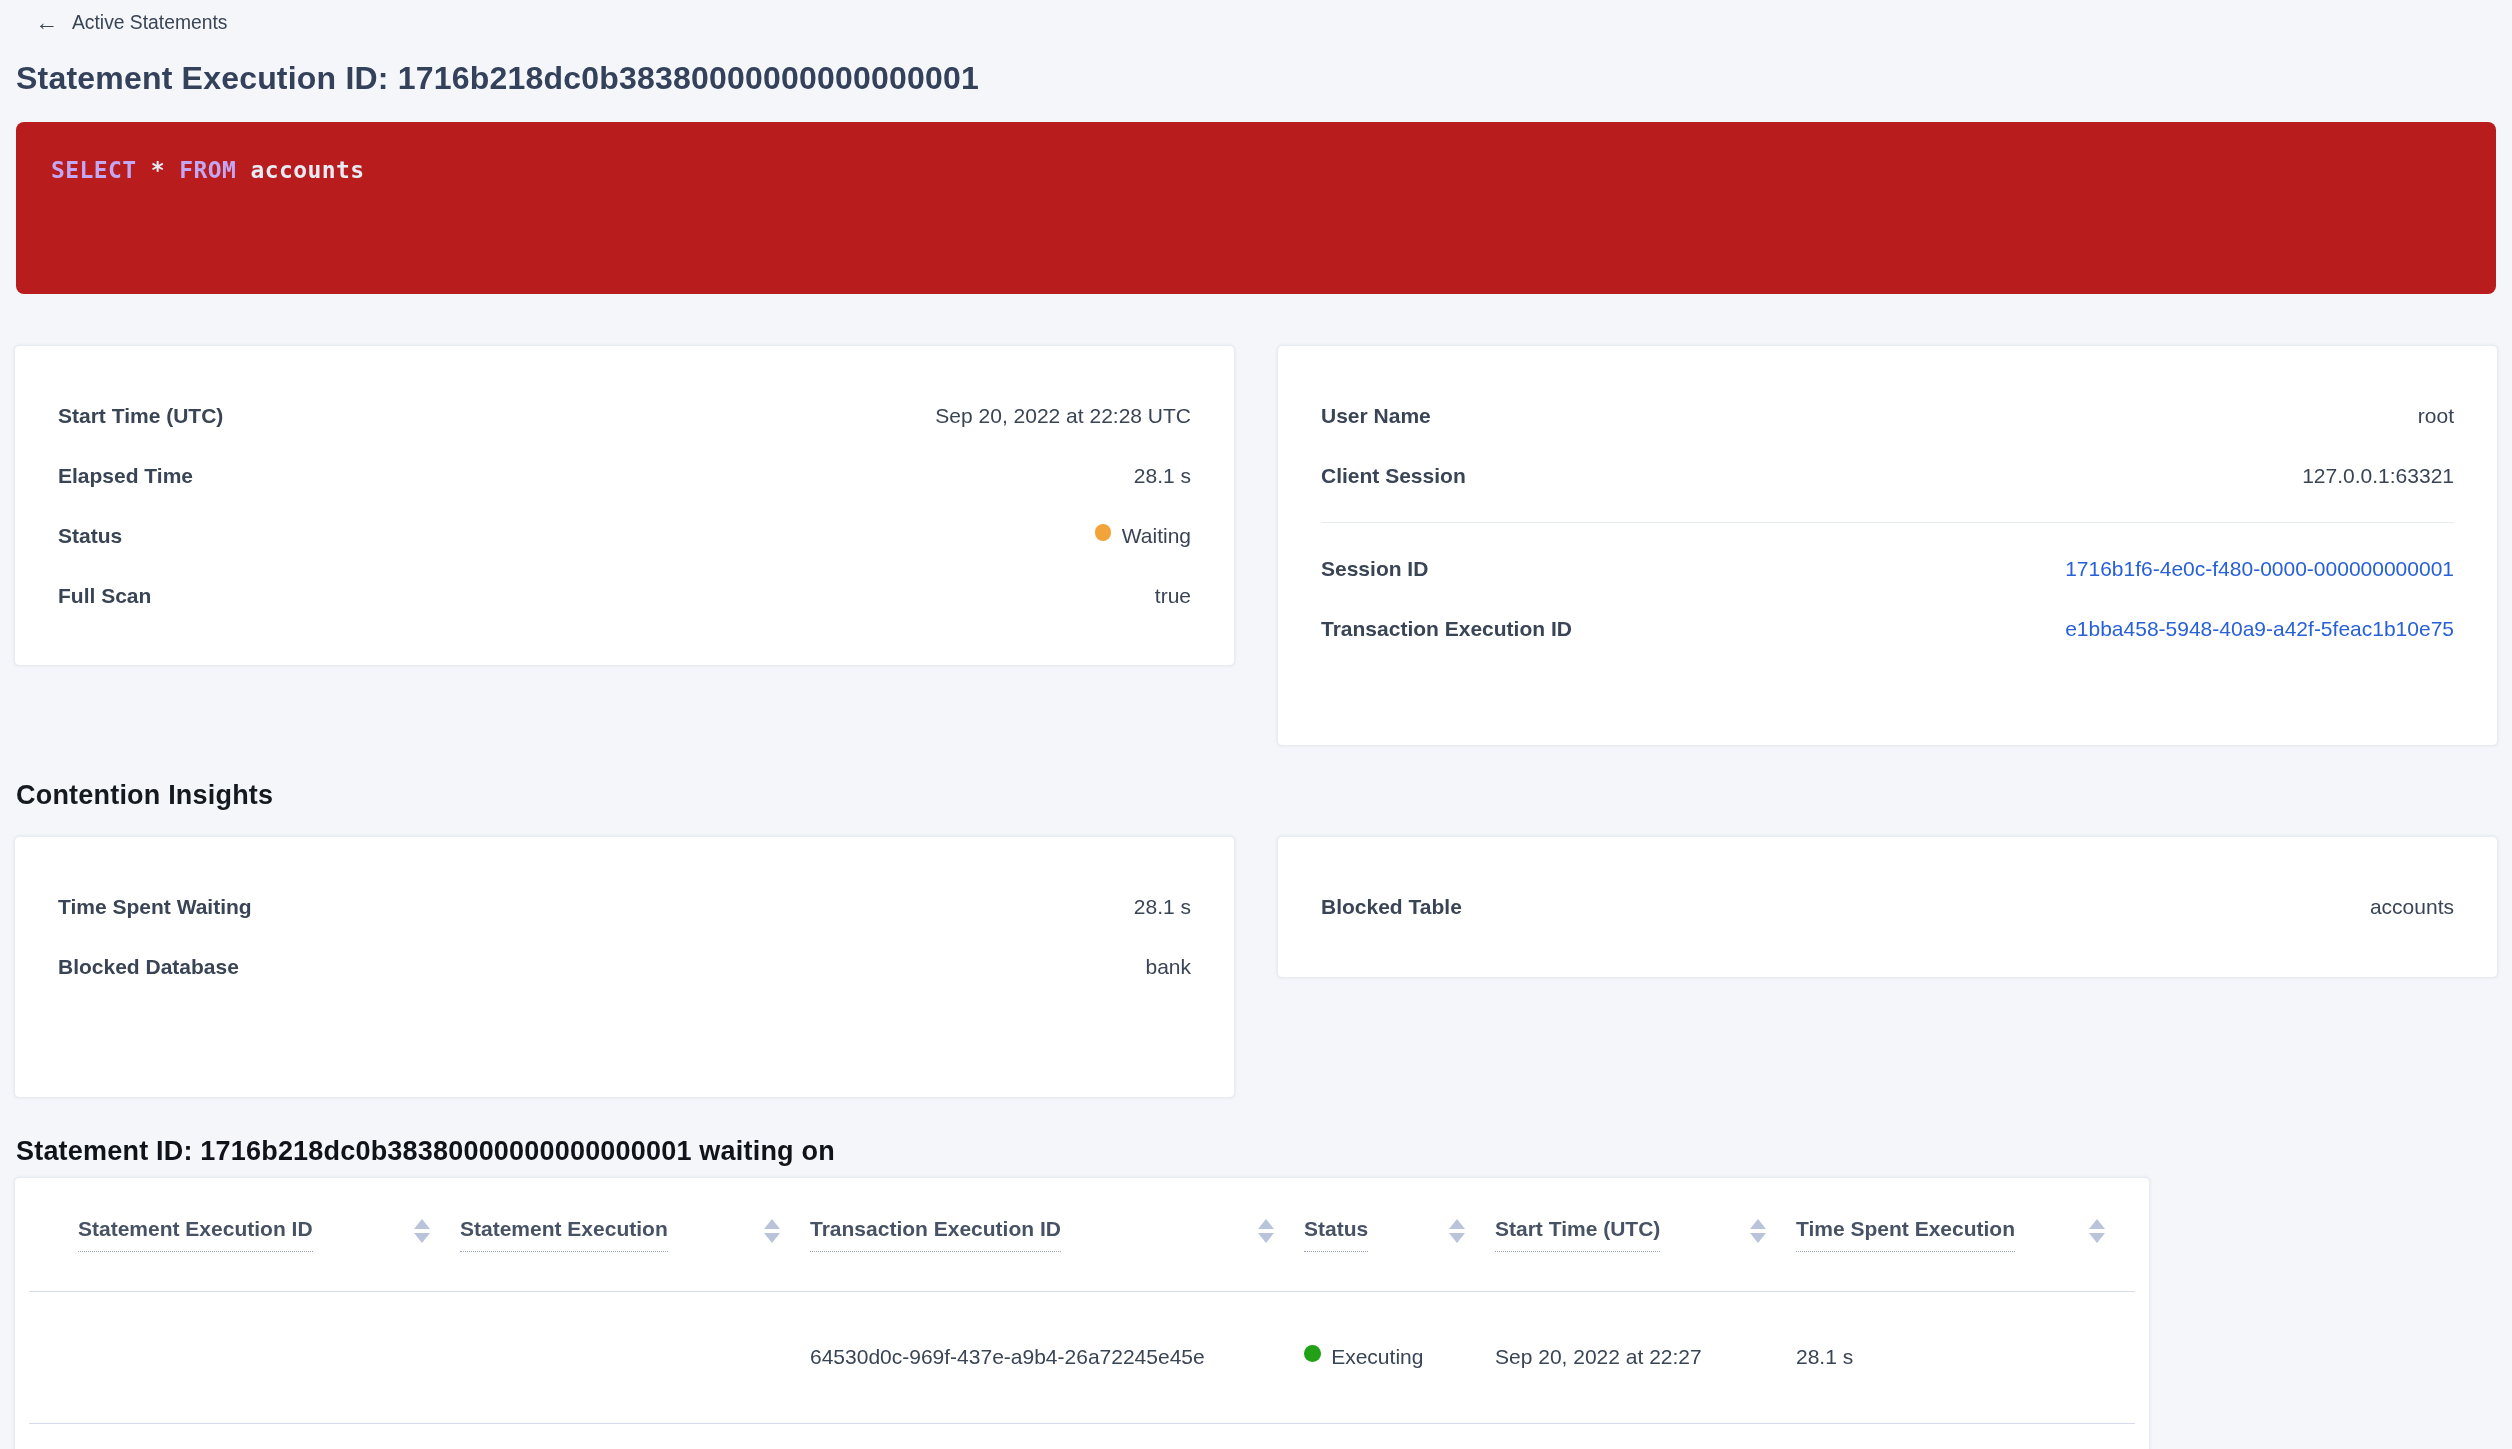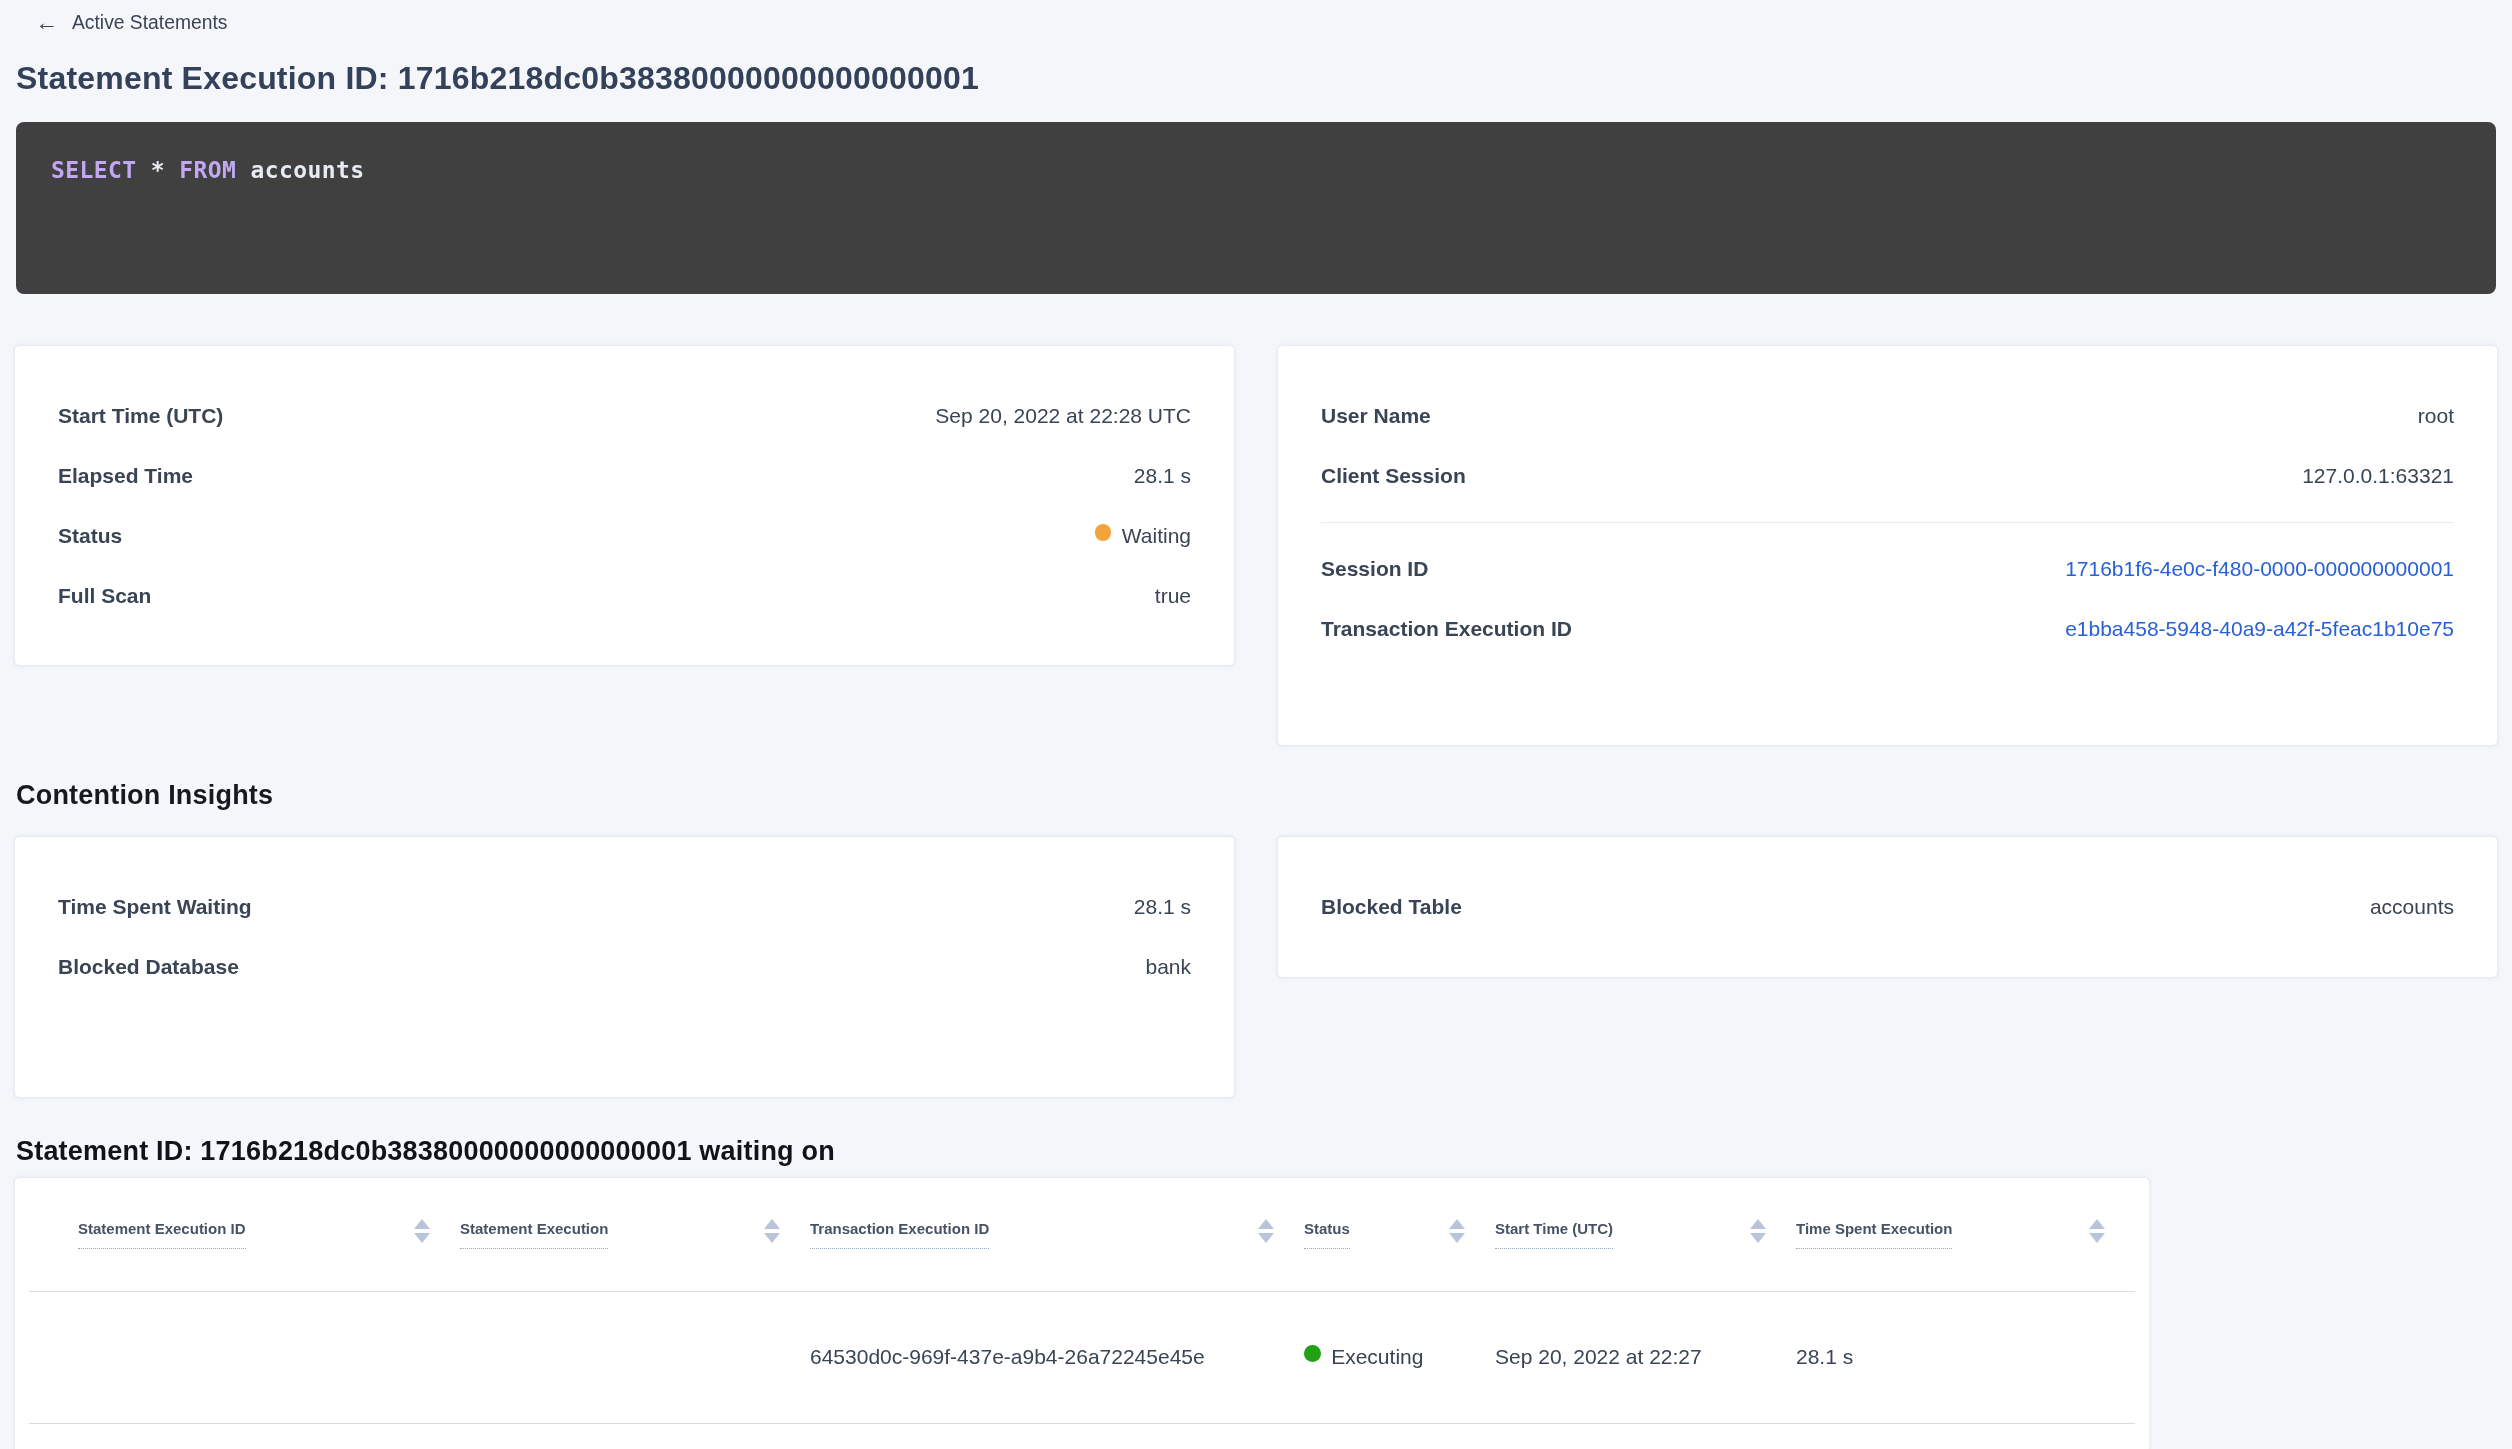--- a/index.html
+++ b/index.html
@@ -20,21 +20,21 @@
   .page-title {
     margin: 19.3px 16px 0 16px;
     font-size: 32px; font-weight: 700; color: #33415a;
     line-height: 44px; letter-spacing: 0.2px;
   }
 
   
   .sql-box {
     margin: 22px 16px 0 16px;
     height: 172px;
-    background: #404040;
+    background: #b91c1c;
     border-radius: 8px;
     padding: 35px 35px 0 35px;
   }
   .sql-code {
     font-family: "DejaVu Sans Mono", "Liberation Mono", monospace;
     font-size: 23px; font-weight: 600; letter-spacing: 0.4px;
     color: #e7ecf4; white-space: pre;
   }
   .tok-keyword { color: #c2a7f3; }
 
@@ -89,21 +89,21 @@
     overflow: hidden;
   }
   .tgrid-row {
     display: grid;
     grid-template-columns: 382px 350px 494px 191px 301px auto;
     margin: 0 14px; padding-left: 49px;
   }
   .thead-row { height: 114px; align-items: center; border-bottom: 0.9px solid #d5dbe8; }
   .th { display: flex; align-items: center; justify-content: space-between; padding-right: 30px; cursor: pointer; }
   .th-label {
-    font-size: 15px; font-weight: 700; color: #475264;
+    font-size: 21px; font-weight: 700; color: #475264;
     border-bottom: 1.8px dotted #9aa6b8;
     padding-bottom: 10.5px;
     white-space: nowrap;
   }
   .sort-arrows { display: flex; flex-direction: column; gap: 3.5px; margin-top: -7px; }
   .tri { width: 0; height: 0; }
   .tri.up   { border-left: 8.8px solid transparent; border-right: 8.8px solid transparent; border-bottom: 10.5px solid #b9c3da; }
   .tri.down { border-left: 8.8px solid transparent; border-right: 8.8px solid transparent; border-top: 10.5px solid #b9c3da; }
 
   .tdata-row { height: 132px; align-items: center; border-bottom: 0.9px solid #d5dbe8; font-size: 21px; color: #394455; }

